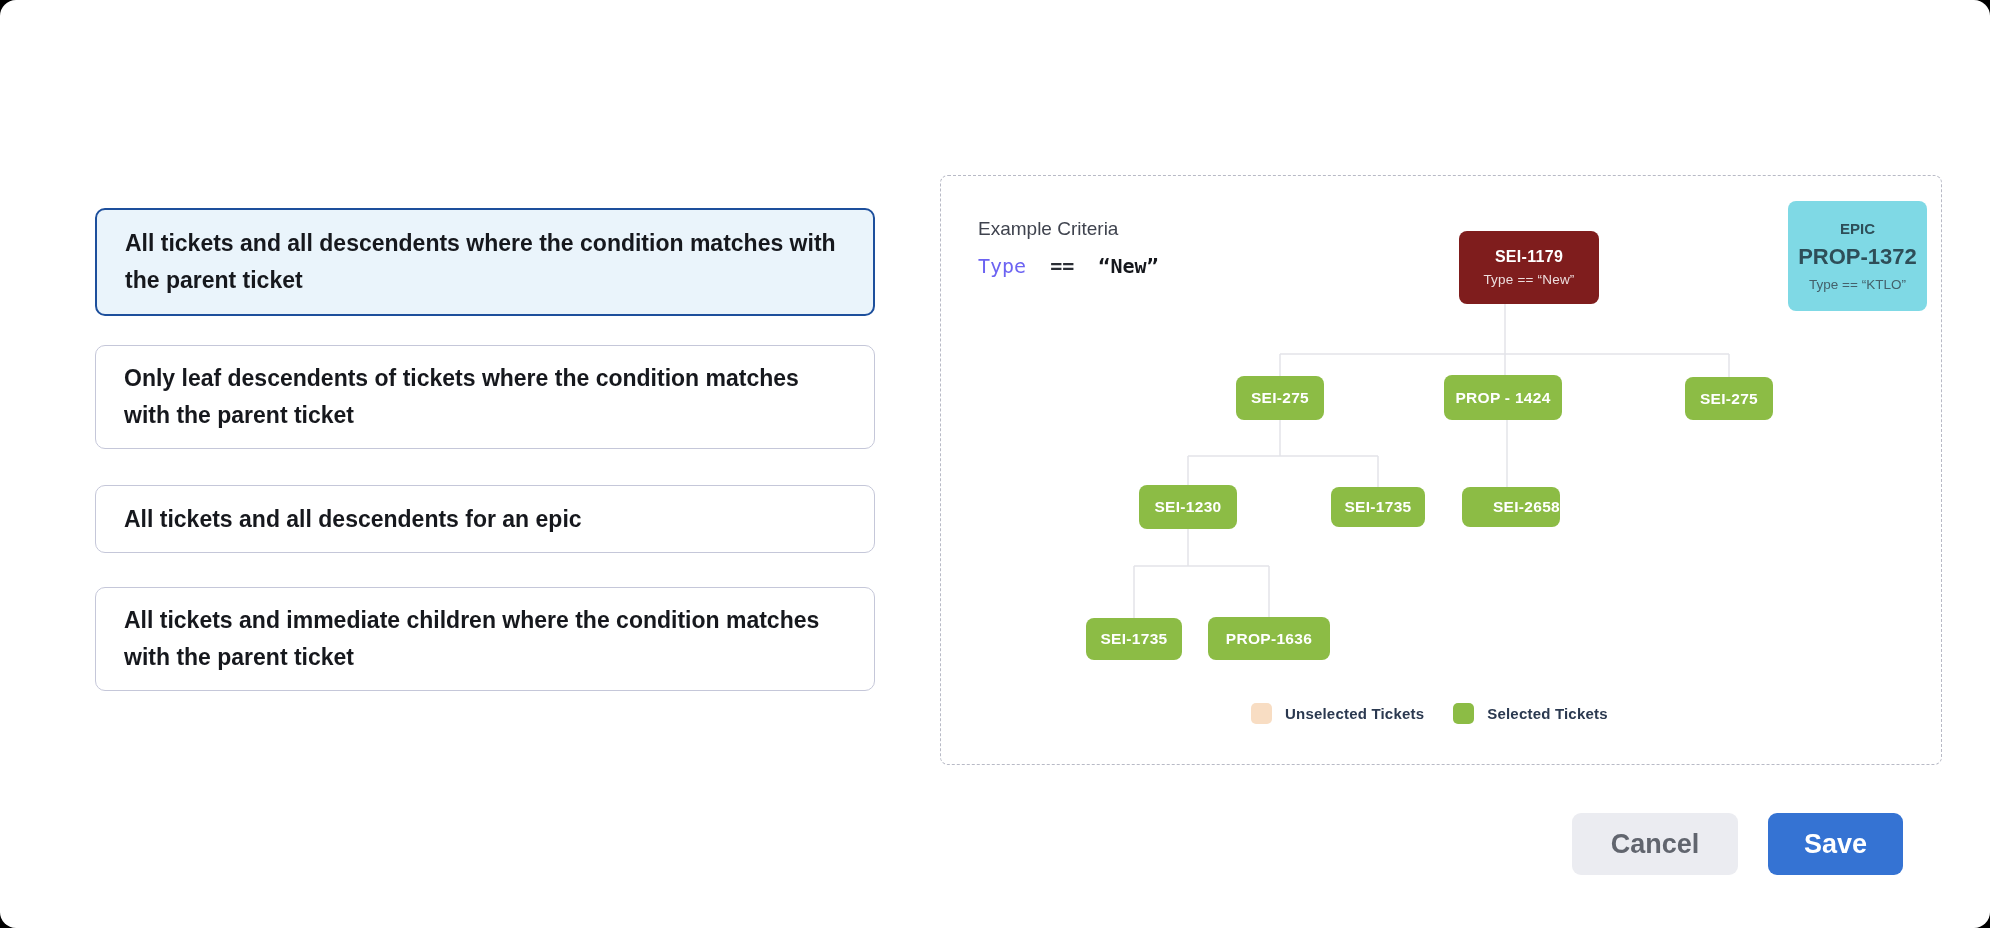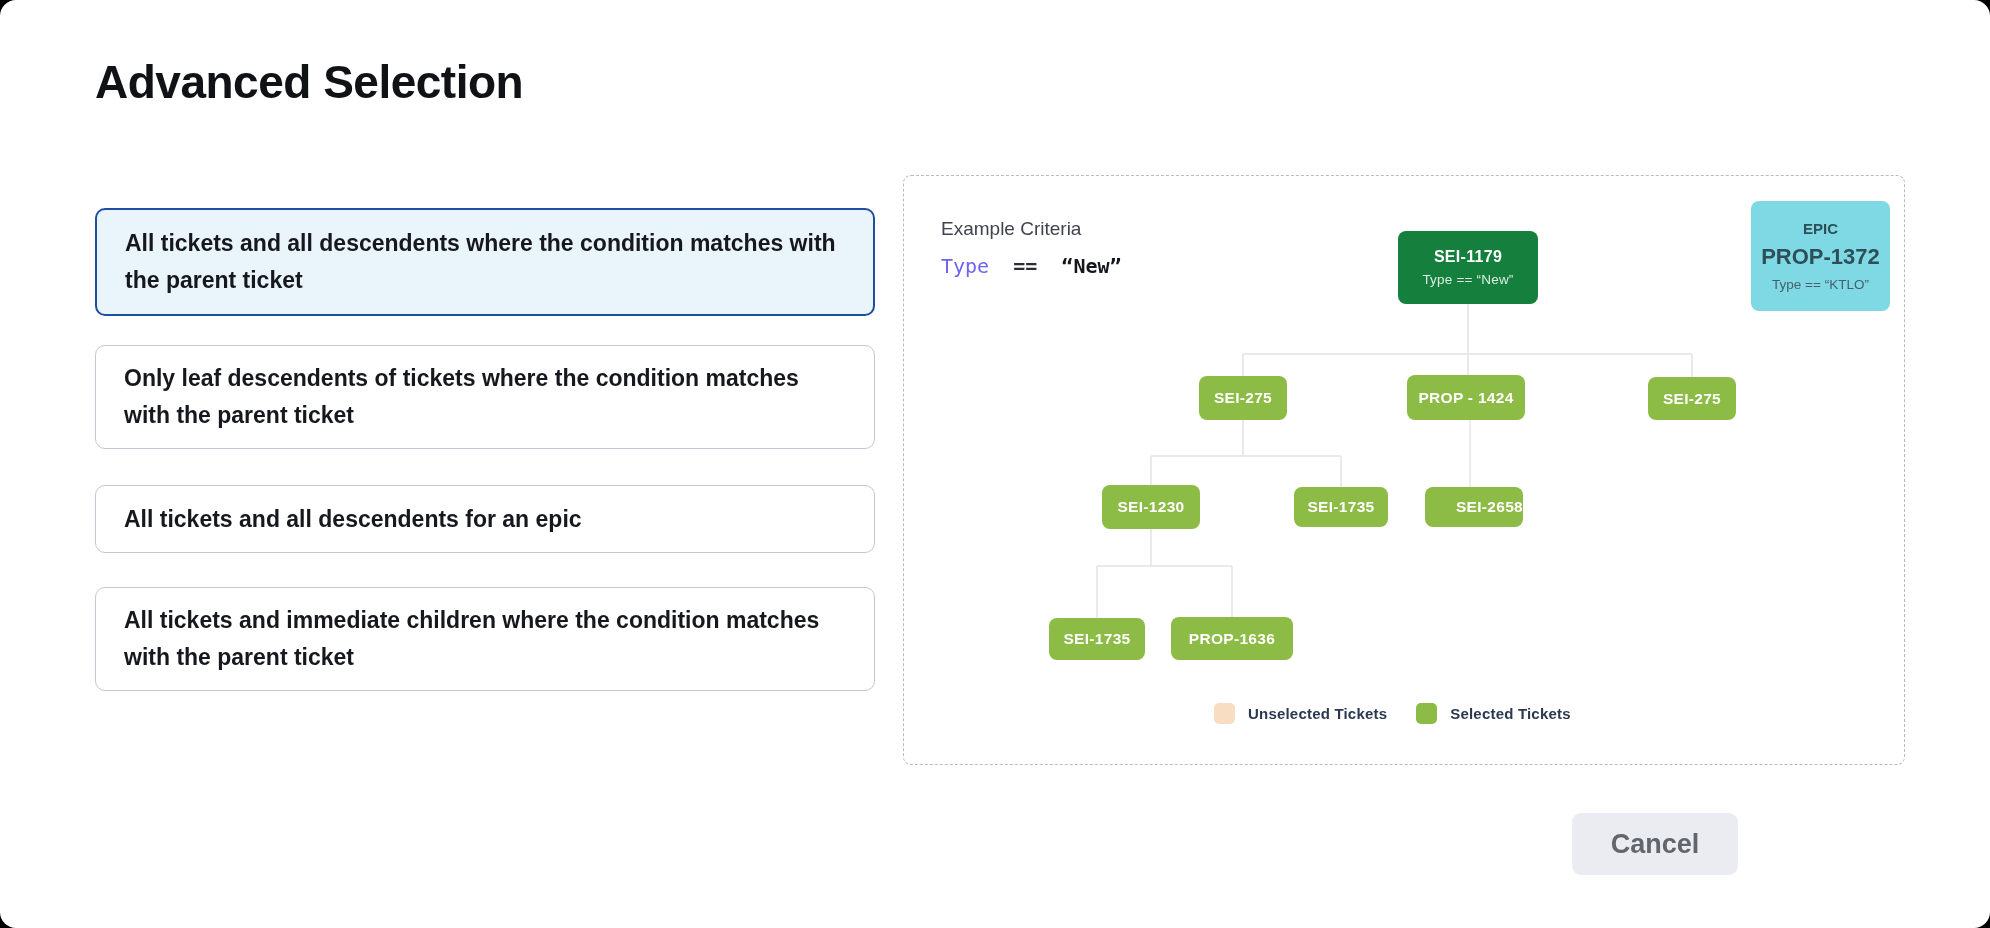--- a/index.html
+++ b/index.html
@@ -35,21 +35,21 @@
   .opt-card.selected {
     background: #eaf4fb;
     border: 2px solid #1d4f9c;
   }
   .opt-1 { top: 208px; height: 108px; }
   .opt-2 { top: 345px; height: 104px; }
   .opt-3 { top: 485px; height: 68px; }
   .opt-4 { top: 587px; height: 104px; }
   
   .panel {
-    position: absolute; left: 903px; top: 175px;
+    position: absolute; left: 940px; top: 175px;
     width: 1002px; height: 590px;
     border: 1.6px dashed #b8bac6;
     border-radius: 8px;
   }
   .connectors { position: absolute; left: 0; top: 0; width: 1002px; height: 590px; }
   .crit-label {
     position: absolute; left: 37px; top: 42px;
     font-size: 19px; color: #3f434e; font-weight: 400;
   }
   .crit-line {
@@ -111,21 +111,20 @@
     cursor: pointer;
   }
   .btn-cancel { left: 1572px; width: 166px; background: #ebecf1; color: #61656e; }
   .btn-save   { left: 1768px; width: 135px; color: #ffffff; }
 </style>
 </head>
 <body>
 
 <div class="page">
 
-  <h1 class="page-title">Advanced Selection</h1>
 
   <div class="opt-card opt-1 selected">
     <span>All tickets and all descendents where the condition matches with the parent ticket</span>
   </div>
   <div class="opt-card opt-2">
     <span>Only leaf descendents of tickets where the condition matches with the parent ticket</span>
   </div>
   <div class="opt-card opt-3">
     <span>All tickets and all descendents for an epic</span>
   </div>
@@ -148,21 +147,21 @@
       <span class="crit-op">==</span>
       <span class="crit-val">“New”</span>
     </div>
 
     <div class="epic-card" style="background-color: rgb(127, 217, 229);">
       <div class="epic-type">EPIC</div>
       <div class="epic-id">PROP-1372</div>
       <div class="epic-crit">Type == “KTLO”</div>
     </div>
 
-    <div class="tnode n-root" style="background-color: #15803d;">
+    <div class="tnode n-root" style="background-color: #7f1d1d; margin-left: 24px;">
       <span>SEI-1179</span>
       <span class="sub">Type == “New”</span>
     </div>
     <div class="tnode n-1" style="background-color: rgb(140, 188, 69);">
       <span>SEI-275</span>
     </div>
     <div class="tnode n-2" style="background-color: rgb(140, 188, 69);">
       <span>PROP - 1424</span>
     </div>
     <div class="tnode n-3" style="background-color: rgb(140, 188, 69);">
@@ -191,14 +190,15 @@
       </div>
       <div class="legend-item">
         <span class="legend-swatch" style="background-color: rgb(140, 188, 69);"></span>
         <span class="legend-label">Selected Tickets</span>
       </div>
     </div>
 
   </div>
 
   <button class="btn btn-cancel">Cancel</button>
+  <button class="btn btn-save" style="background-color: rgb(53, 115, 211);">Save</button>
 
 </div>
 
 </body></html>

